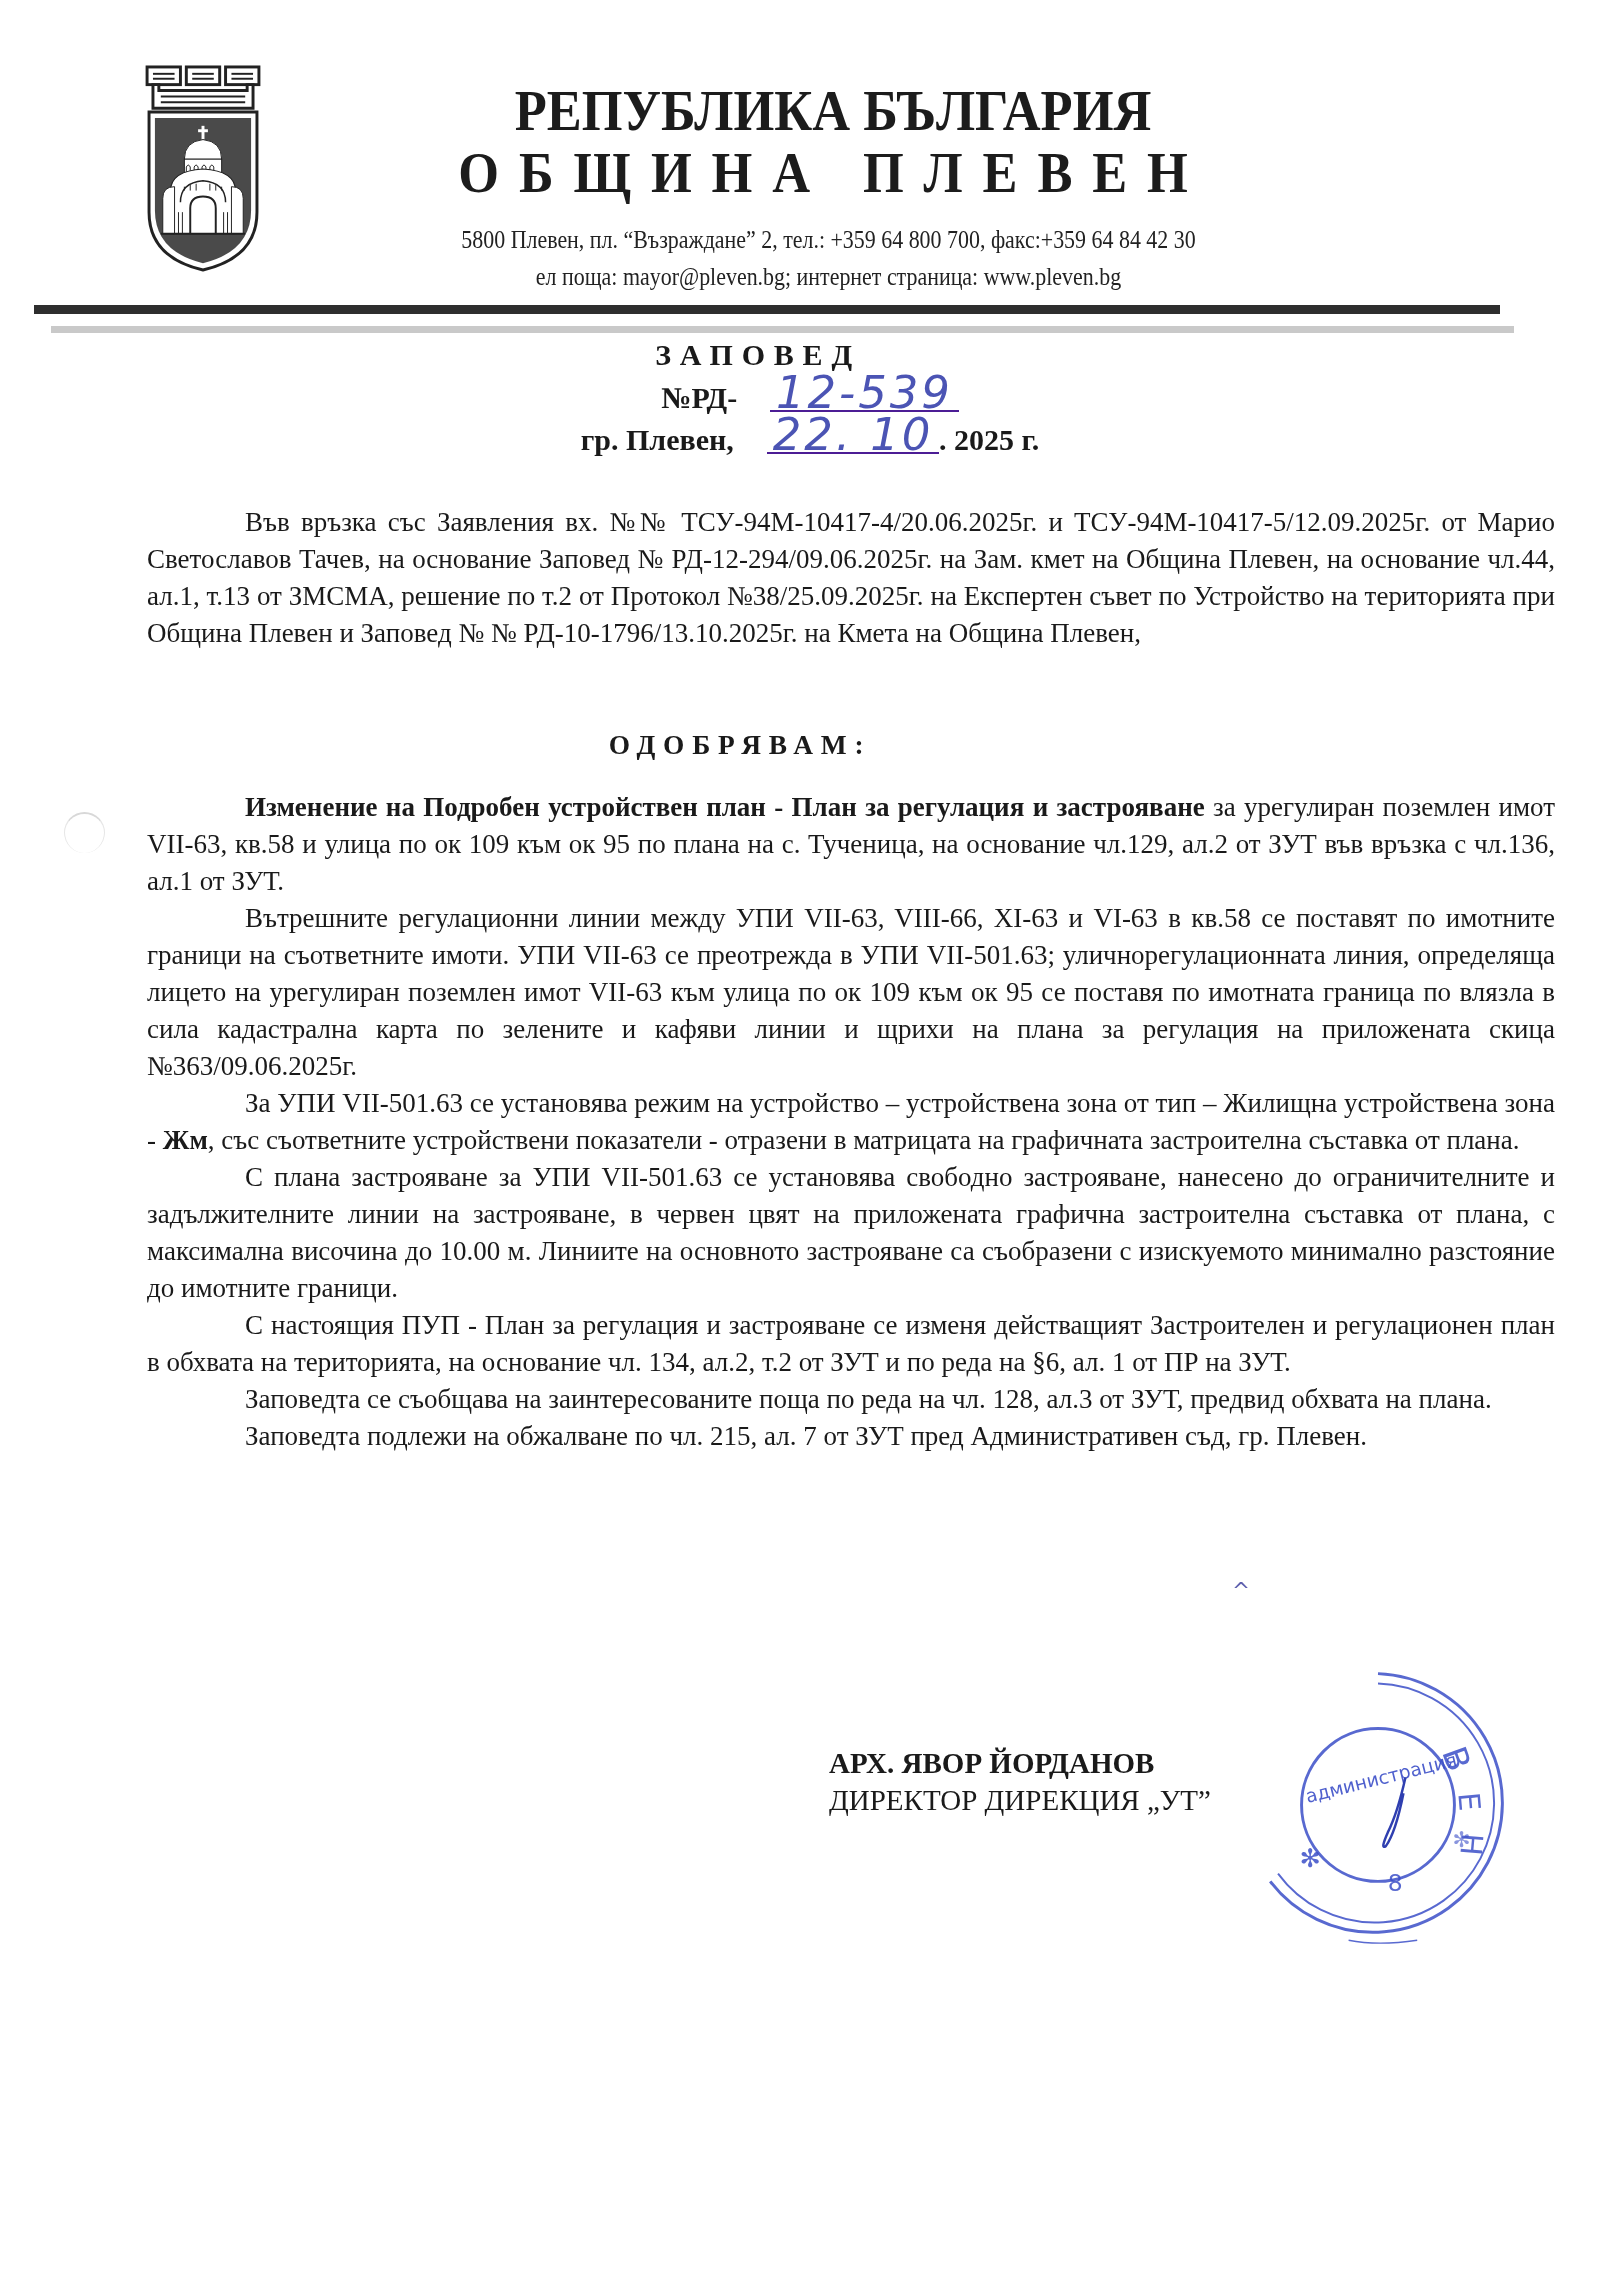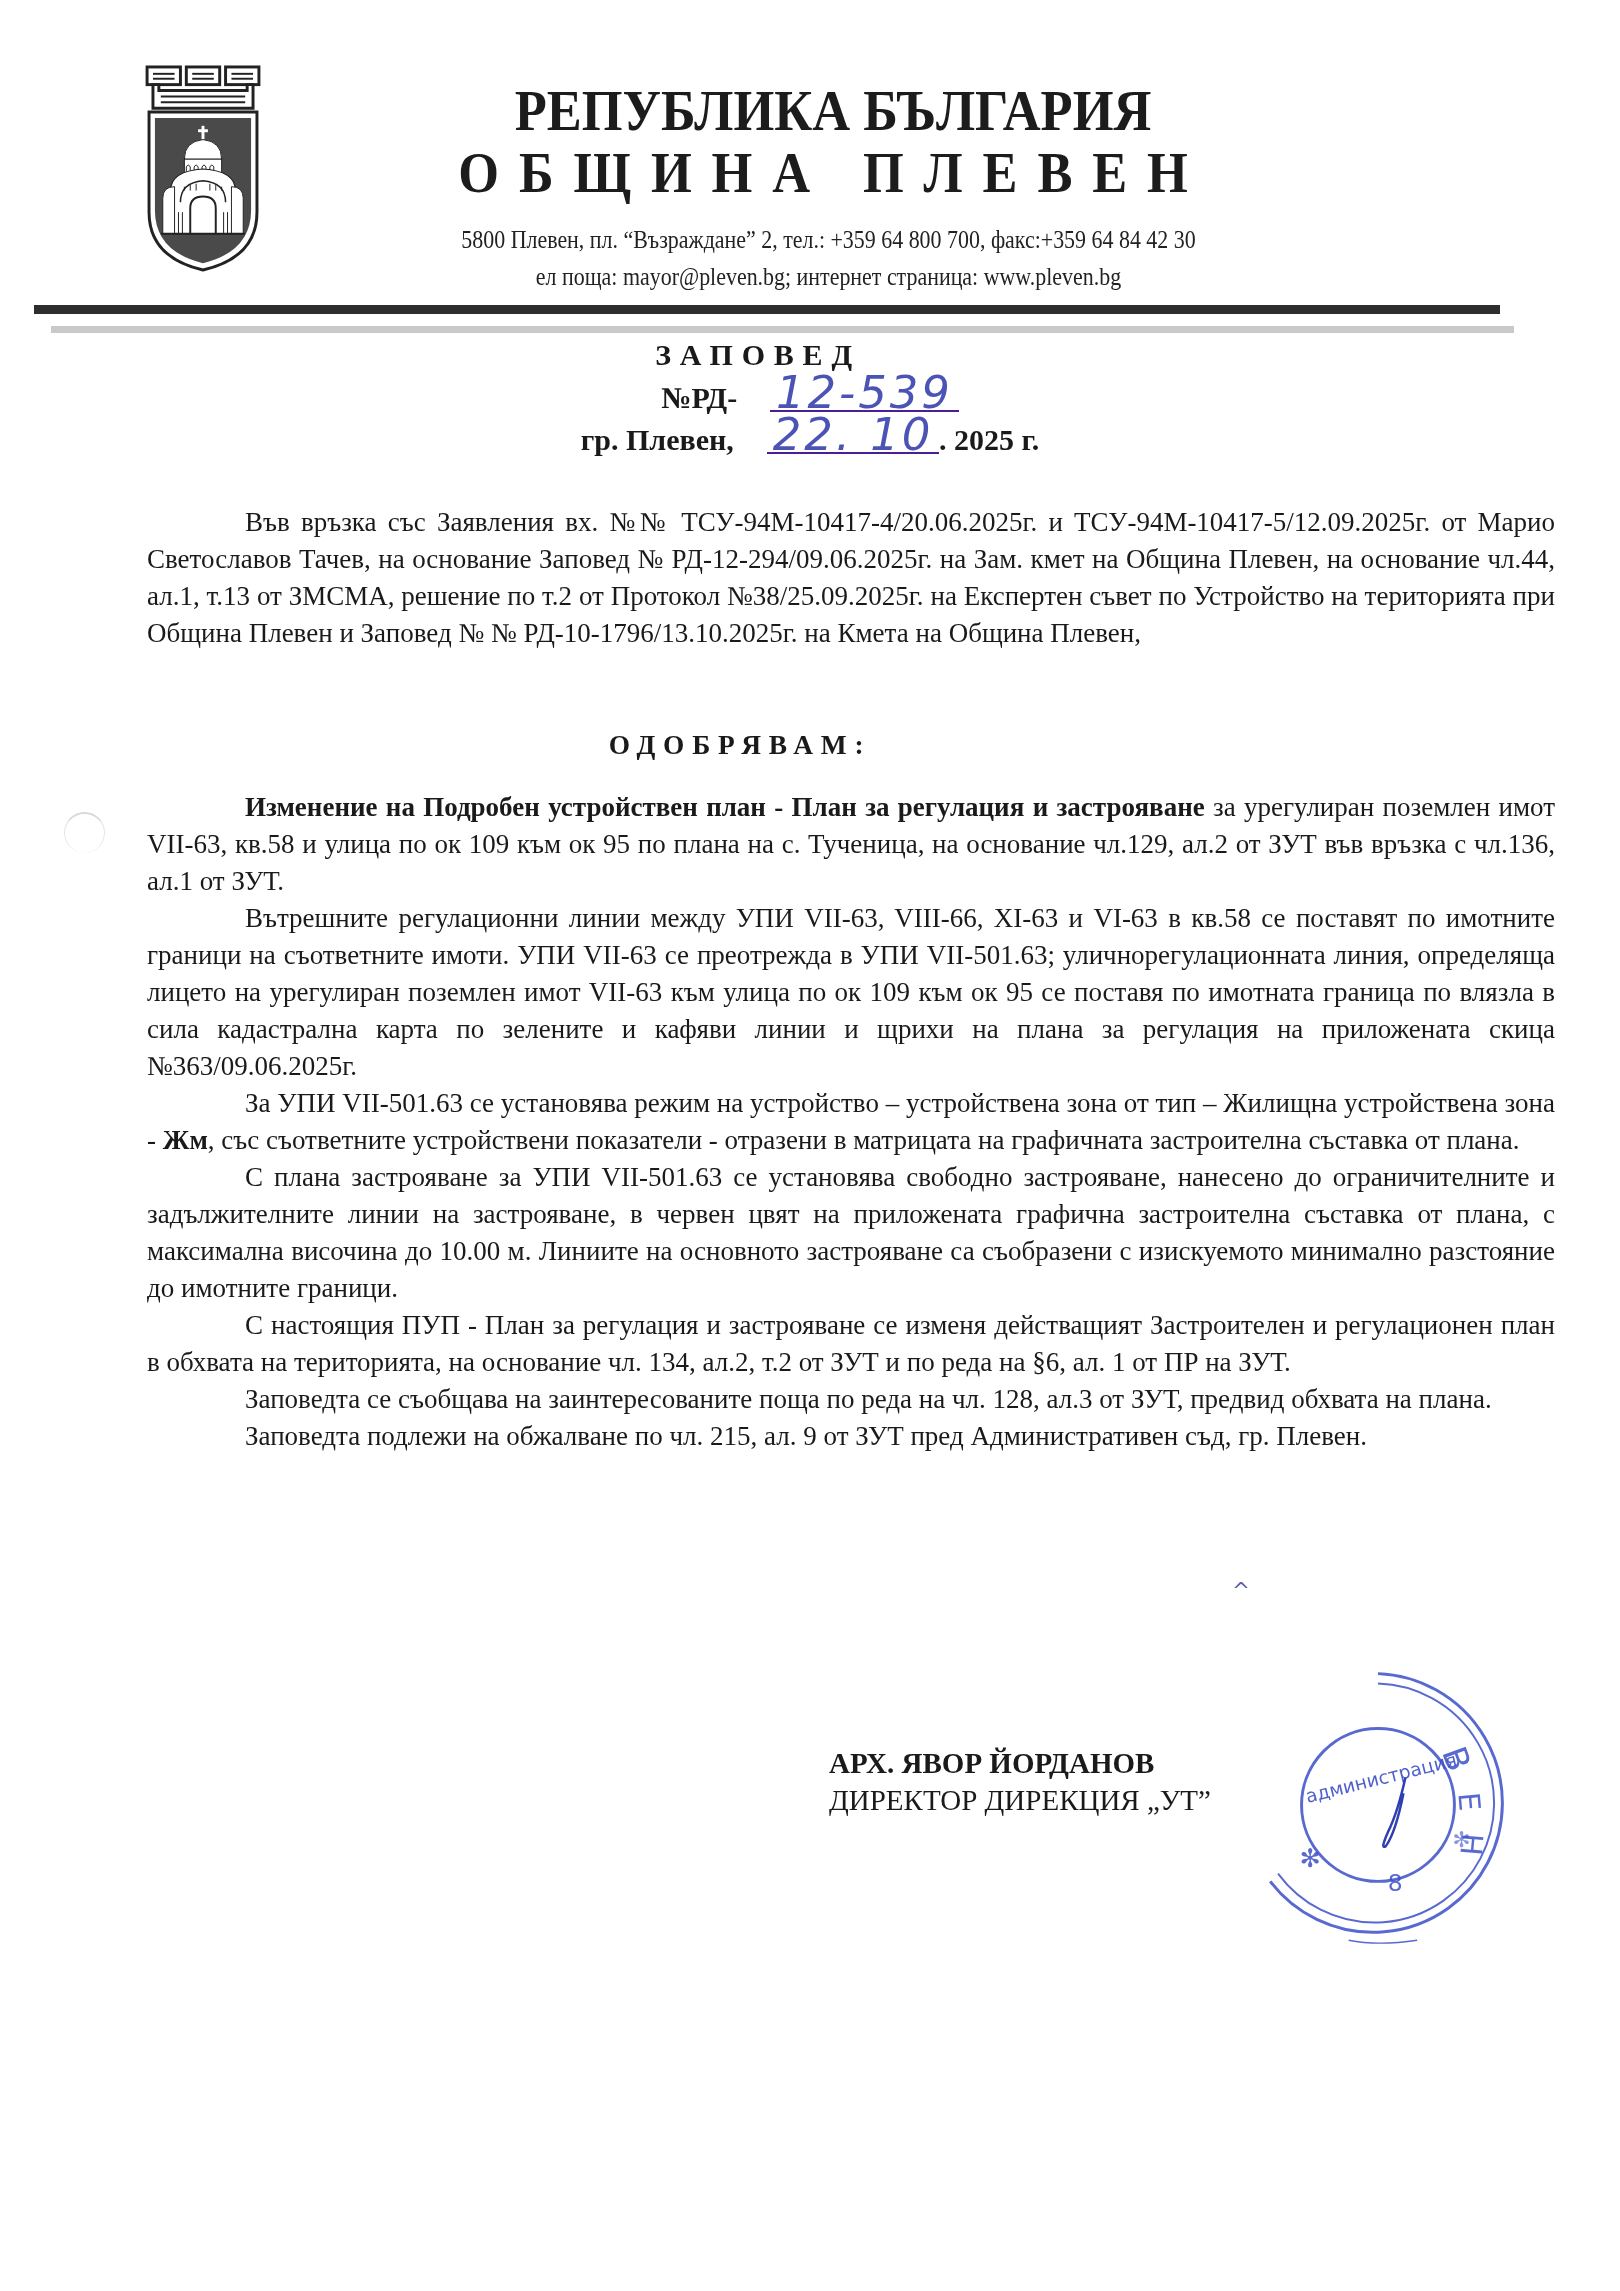--- a/index.html
+++ b/index.html
@@ -115,21 +115,21 @@
 
 <div class="abs punch"></div>
 
 <div class="abs body main">
   <p class="first"><b>Изменение на Подробен устройствен план - План за регулация и застрояване</b><span> за урегулиран поземлен имот VII-63, кв.58 и улица по ок 109 към ок 95 по плана на с. Тученица, на основание чл.129, ал.2 от ЗУТ във връзка с чл.136, ал.1 от ЗУТ.</span></p>
   <p>Вътрешните регулационни линии между УПИ VII-63, VIII-66, XI-63  и VI-63 в кв.58 се поставят по имотните граници на съответните имоти. УПИ VII-63 се преотрежда в УПИ VII-501.63; уличнорегулационната линия, определяща лицето на урегулиран поземлен имот VII-63 към улица по ок 109 към ок 95 се поставя по имотната граница по влязла в сила кадастрална карта по зелените и кафяви линии и щрихи  на плана за регулация на приложената скица №363/09.06.2025г.</p>
   <p><span>За УПИ VII-501.63 се установява режим на устройство – устройствена зона от тип – Жилищна устройствена зона - </span><b>Жм</b><span>, със съответните устройствени показатели - отразени в матрицата на графичната застроителна съставка от плана.</span></p>
   <p>С плана застрояване за УПИ VII-501.63 се установява свободно застрояване, нанесено до ограничителните и задължителните линии на застрояване, в червен цвят на приложената графична застроителна съставка от плана, с максимална височина до 10.00 м. Линиите на основното застрояване са съобразени с изискуемото минимално разстояние до имотните граници.</p>
   <p>С настоящия ПУП - План за регулация и застрояване се изменя действащият Застроителен и регулационен план в обхвата на територията, на основание чл. 134, ал.2, т.2 от ЗУТ и по реда на §6, ал. 1 от ПР на ЗУТ.</p>
   <p>Заповедта се съобщава на заинтересованите поща по реда на чл. 128, ал.3 от ЗУТ, предвид обхвата на плана.</p>
-  <p>Заповедта подлежи на обжалване по чл. 215, ал. 9 от ЗУТ пред Административен съд, гр. Плевен.</p>
+  <p>Заповедта подлежи на обжалване по чл. 215, ал. 7 от ЗУТ пред Административен съд, гр. Плевен.</p>
 </div>
 
 <div class="abs caret">^</div>
 
 <div class="abs sig-name">АРХ. ЯВОР ЙОРДАНОВ</div>
 <div class="abs sig-title">ДИРЕКТОР ДИРЕКЦИЯ „УТ”</div>
 
 <div class="abs stamp">
   <svg width="294" height="294" viewBox="0 0 300 300">
     <g fill="none" stroke="#3c4fc8" opacity="0.85">

